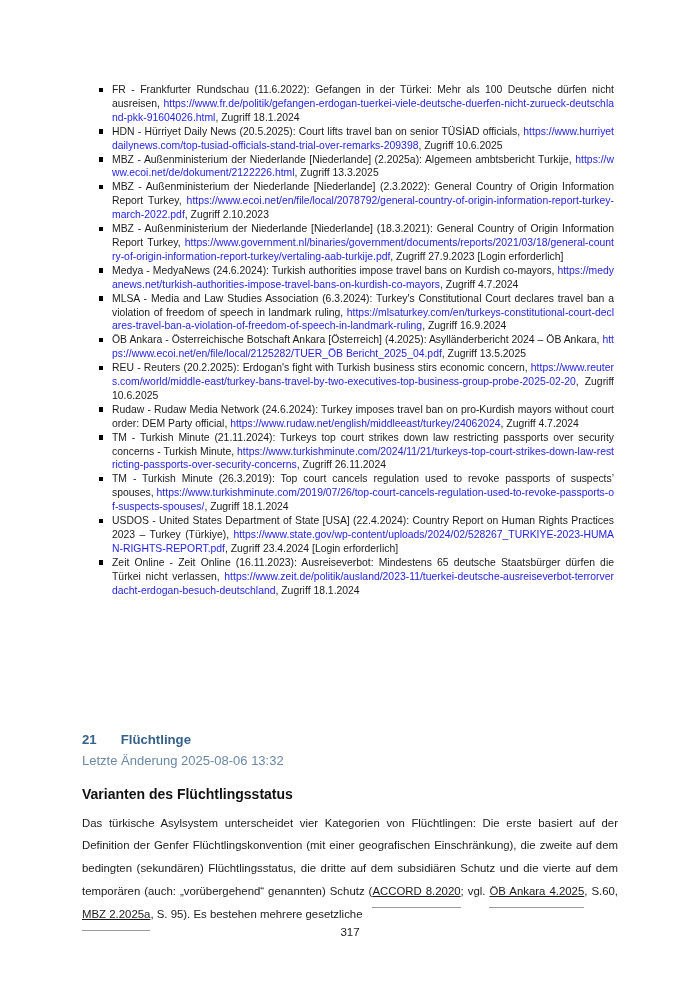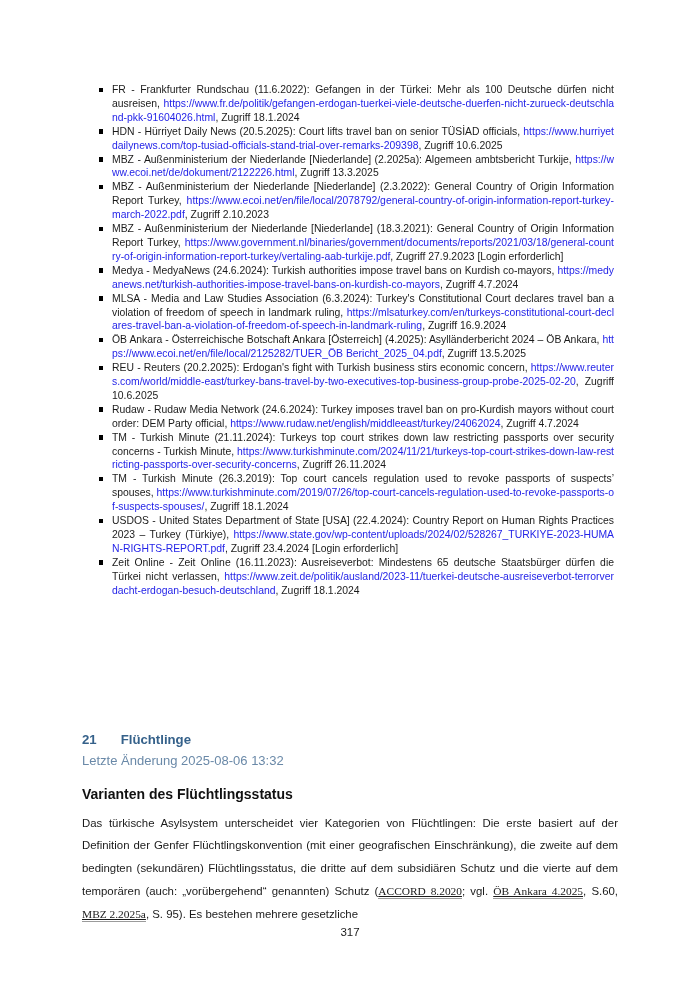--- a/index.html
+++ b/index.html
@@ -74,23 +74,22 @@
     font-size: 11.4px;
     line-height: 22.8px;
     text-align: justify;
   }
   a.internal-ref {
     color: inherit;
     text-decoration: underline;
     text-underline-offset: 1px;
     text-decoration-thickness: 0.8px;
     border-bottom: 1.6px solid #9b9b9b;
-    padding-bottom: 1px;
+    padding-bottom: 10px;
     cursor: pointer;
-    font-family: Liberation Serif, serif;
   }
   .page-number {
     position: absolute;
     left: 0;
     right: 0;
     top: 926px;
     text-align: center;
     font-size: 11.5px;
     color: #1a1a1a;
   }

